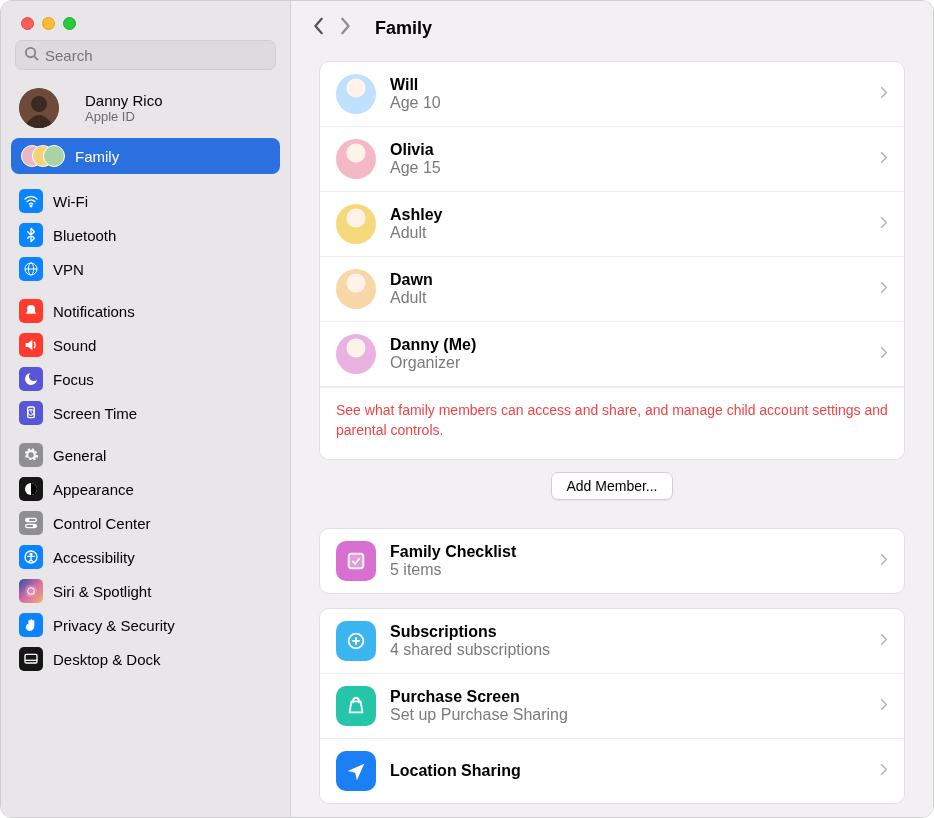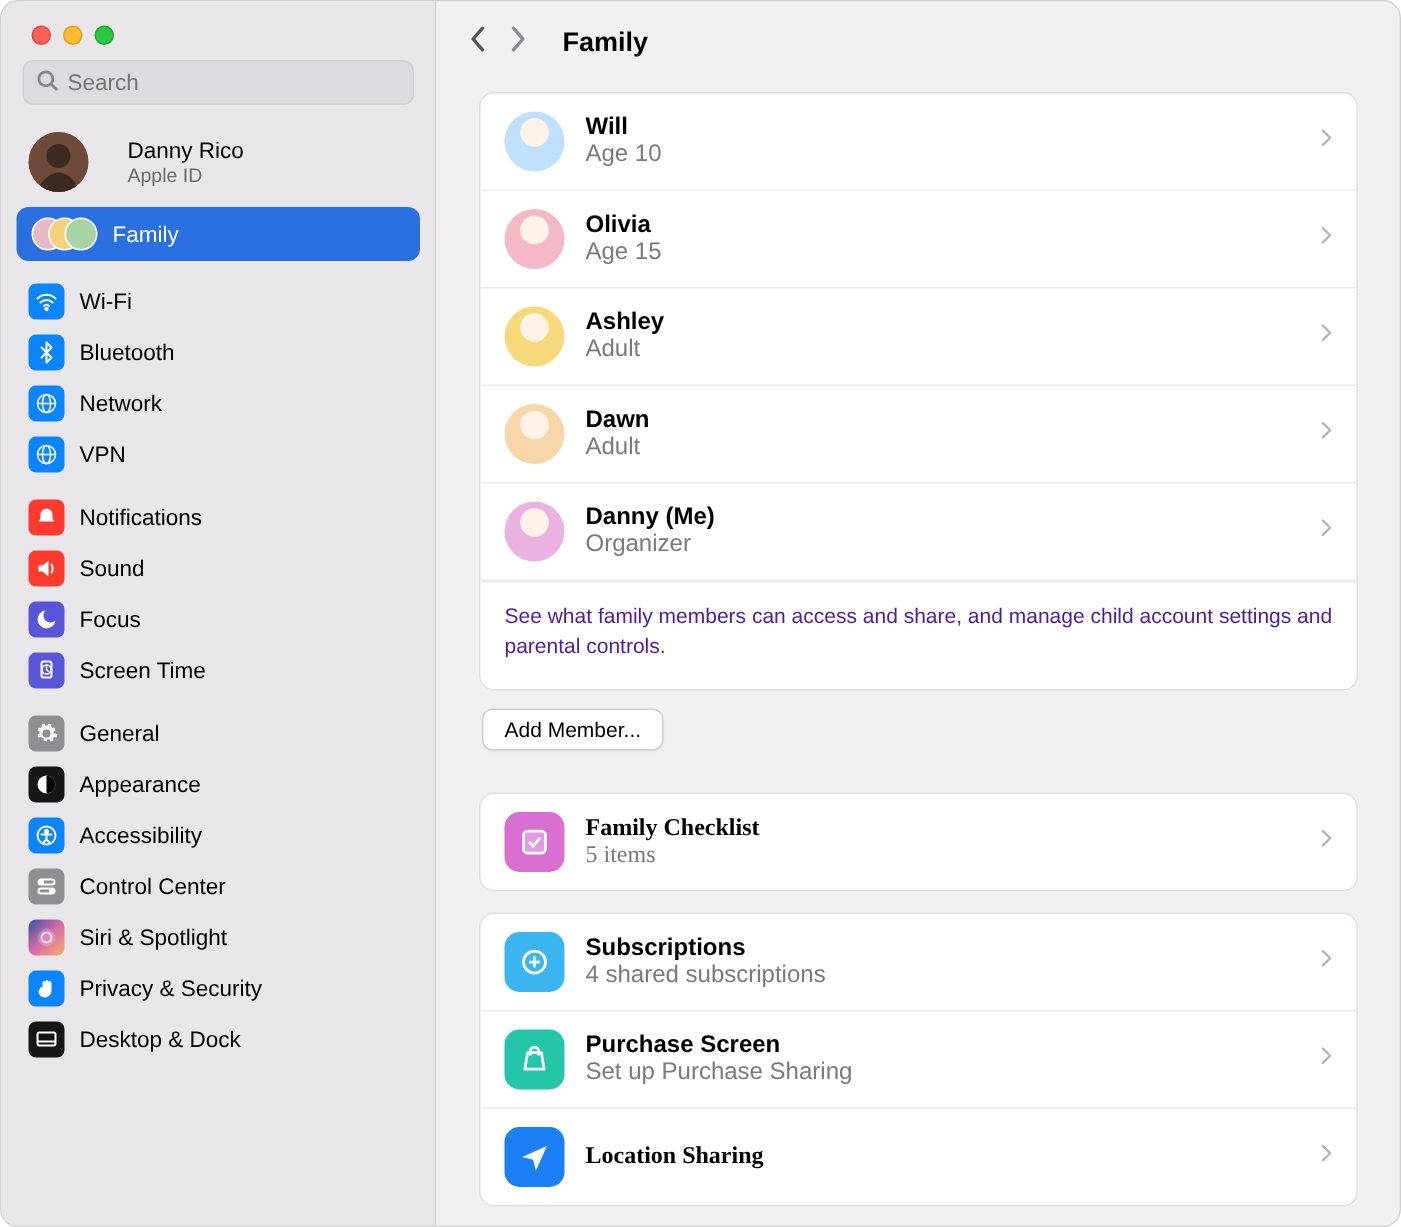--- a/index.html
+++ b/index.html
@@ -85,33 +85,33 @@
   .title { font-size: 18px; font-weight: 700; color: #000; margin-left: 10px; }
   .content { flex: 1; overflow-y: auto; padding: 6px 28px 20px 28px; }
   .card {
     background: #fff; border: 1px solid #e1dee2; border-radius: 10px;
     overflow: hidden;
   }
   .mrow {
     display: flex; align-items: center; gap: 14px; padding: 12px 16px;
     border-bottom: 1px solid #ececee; cursor: default;
   }
-  .mrow:last-of-type { border-bottom: none; font-family: Liberation Serif, serif; }
+  .mrow:last-of-type { border-bottom: none; }
   .mavatar {
     width: 40px; height: 40px; border-radius: 50%; flex-shrink: 0;
   }
   .mtext { flex: 1; }
   .mtext .n { font-size: 16px; font-weight: 600; color: #000; }
   .mtext .s { font-size: 16px; color: #7a7a7e; }
   .chev { color: #b5b5b9; }
   .footnote {
-    padding: 12px 16px 18px 16px; font-size: 14px; color: #4c1d95; line-height: 1.45;
+    padding: 12px 16px 18px 16px; font-size: 14px; color: #ef4444; line-height: 1.45;
     border-top: 1px solid #ececee; background: #fff;
   }
-  .addbar { display: flex; justify-content: flex-start; padding: 12px 2px 28px 2px; }
+  .addbar { display: flex; justify-content: center; padding: 12px 2px 28px 2px; }
   .btn {
     background: #fff; border: 1px solid #cfcfd2; border-radius: 7px;
     padding: 5px 14px; font-size: 14px; color: #000; cursor: default;
     box-shadow: 0 1px 1px rgba(0,0,0,0.05);
   }
   .sqicon {
     width: 40px; height: 40px; border-radius: 10px; display: flex;
     align-items: center; justify-content: center; color: #fff; flex-shrink: 0;
   }
   .sqicon svg { width: 22px; height: 22px; }
@@ -189,30 +189,20 @@
             <span>Bluetooth</span>
           </div>
           <div class="sb-item">
             <span class="ic blue">
               <svg viewBox="0 0 24 24" fill="none" stroke="#fff" stroke-width="1.5">
                 <circle cx="12" cy="12" r="9"></circle>
                 <ellipse cx="12" cy="12" rx="4" ry="9"></ellipse>
                 <line x1="3" y1="12" x2="21" y2="12"></line>
               </svg>
             </span>
-            <span>Network</span>
-          </div>
-          <div class="sb-item">
-            <span class="ic blue">
-              <svg viewBox="0 0 24 24" fill="none" stroke="#fff" stroke-width="1.5">
-                <circle cx="12" cy="12" r="9"></circle>
-                <ellipse cx="12" cy="12" rx="4" ry="9"></ellipse>
-                <line x1="3" y1="12" x2="21" y2="12"></line>
-              </svg>
-            </span>
             <span>VPN</span>
           </div>
         </div>
       <div class="sb-group" id="g2">
           <div class="sb-item">
             <span class="ic red">
               <svg viewBox="0 0 24 24" fill="#fff">
                 <path d="M12 3a6 6 0 00-6 6v4l-2 3h16l-2-3V9a6 6 0 00-6-6z"></path>
               </svg>
             </span>
@@ -256,41 +246,41 @@
             <span>General</span>
           </div>
           <div class="sb-item">
             <span class="ic black">
               <svg viewBox="0 0 24 24">
                 <circle cx="12" cy="12" r="9" fill="#fff"></circle>
                 <path d="M12 3a9 9 0 010 18z" fill="#000"></path>
               </svg>
             </span>
             <span>Appearance</span>
-          </div>
-          <div class="sb-item">
-            <span class="ic blue">
-              <svg viewBox="0 0 24 24" fill="none" stroke="#fff" stroke-width="2">
-                <circle cx="12" cy="12" r="9"></circle>
-                <circle cx="12" cy="8" r="1.5" fill="#fff"></circle>
-                <path d="M7 11h10M12 11v5m-3 3l3-3 3 3" stroke-linecap="round"></path>
-              </svg>
-            </span>
-            <span>Accessibility</span>
           </div>
           <div class="sb-item">
             <span class="ic gray">
               <svg viewBox="0 0 24 24" fill="none" stroke="#fff" stroke-width="2" stroke-linecap="round">
                 <rect x="4" y="5" width="16" height="5" rx="2.5"></rect>
                 <circle cx="7" cy="7.5" r="1.5" fill="#fff"></circle>
                 <rect x="4" y="14" width="16" height="5" rx="2.5"></rect>
                 <circle cx="17" cy="16.5" r="1.5" fill="#fff"></circle>
               </svg>
             </span>
             <span>Control Center</span>
+          </div>
+          <div class="sb-item">
+            <span class="ic blue">
+              <svg viewBox="0 0 24 24" fill="none" stroke="#fff" stroke-width="2">
+                <circle cx="12" cy="12" r="9"></circle>
+                <circle cx="12" cy="8" r="1.5" fill="#fff"></circle>
+                <path d="M7 11h10M12 11v5m-3 3l3-3 3 3" stroke-linecap="round"></path>
+              </svg>
+            </span>
+            <span>Accessibility</span>
           </div>
           <div class="sb-item">
             <span class="ic siri">
               <svg viewBox="0 0 24 24">
                 <circle cx="12" cy="12" r="9" fill="rgba(255,255,255,0.2)"></circle>
                 <circle cx="12" cy="12" r="5" fill="none" stroke="#fff" stroke-width="1.5"></circle>
               </svg>
             </span>
             <span>Siri &amp; Spotlight</span>
           </div>

